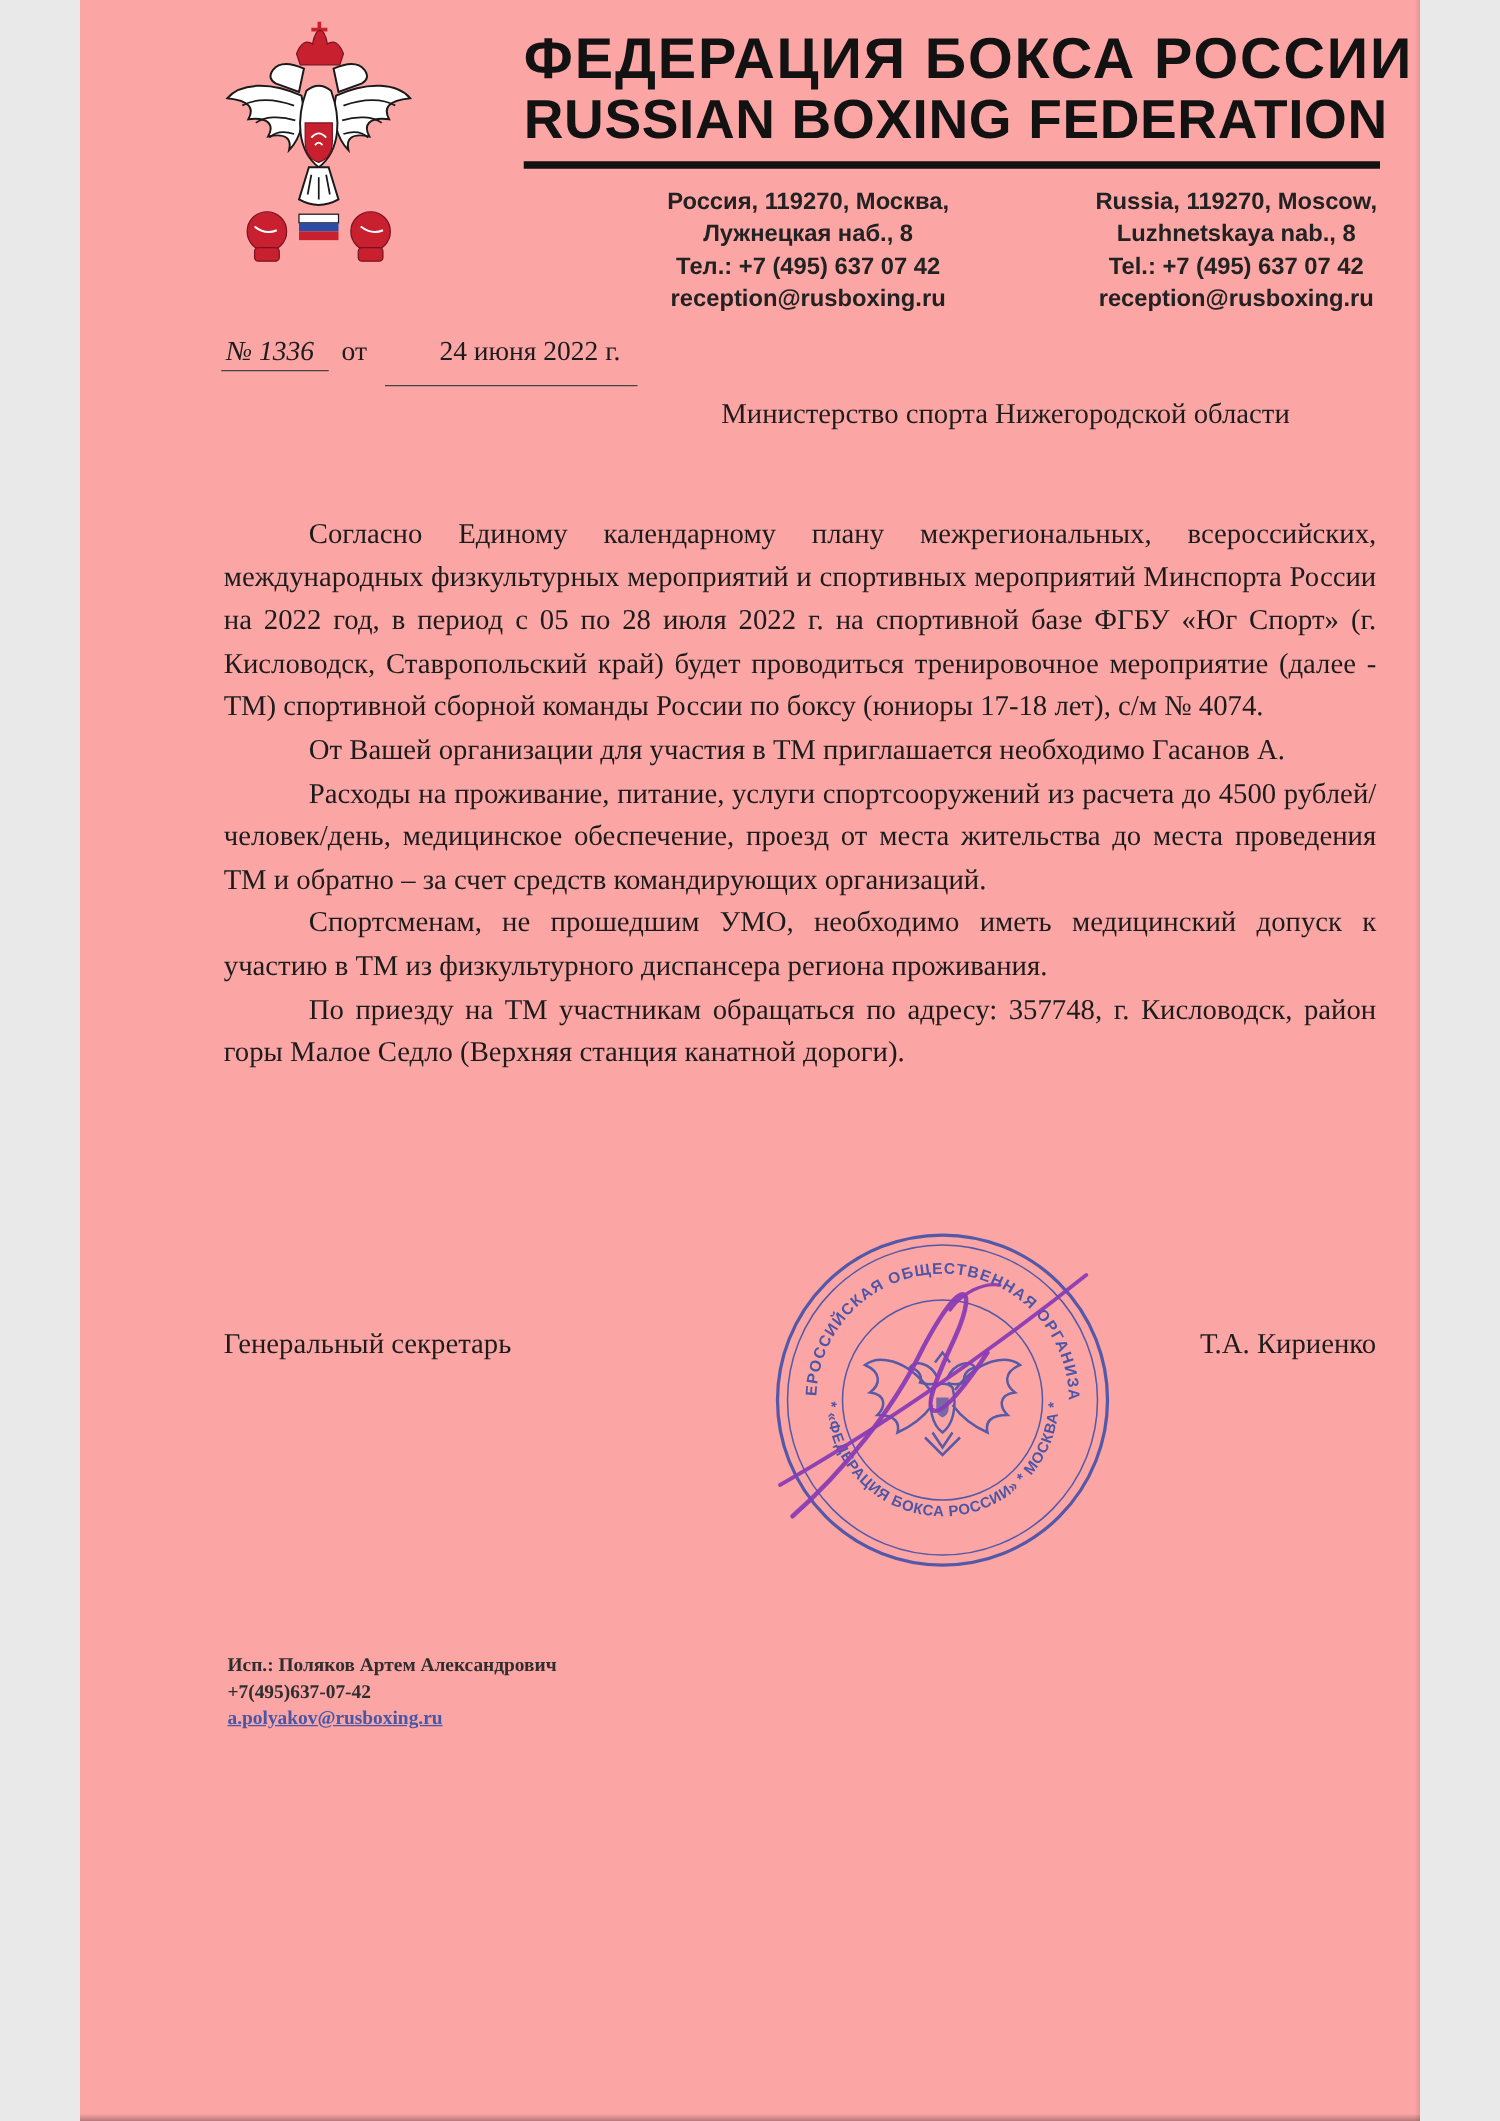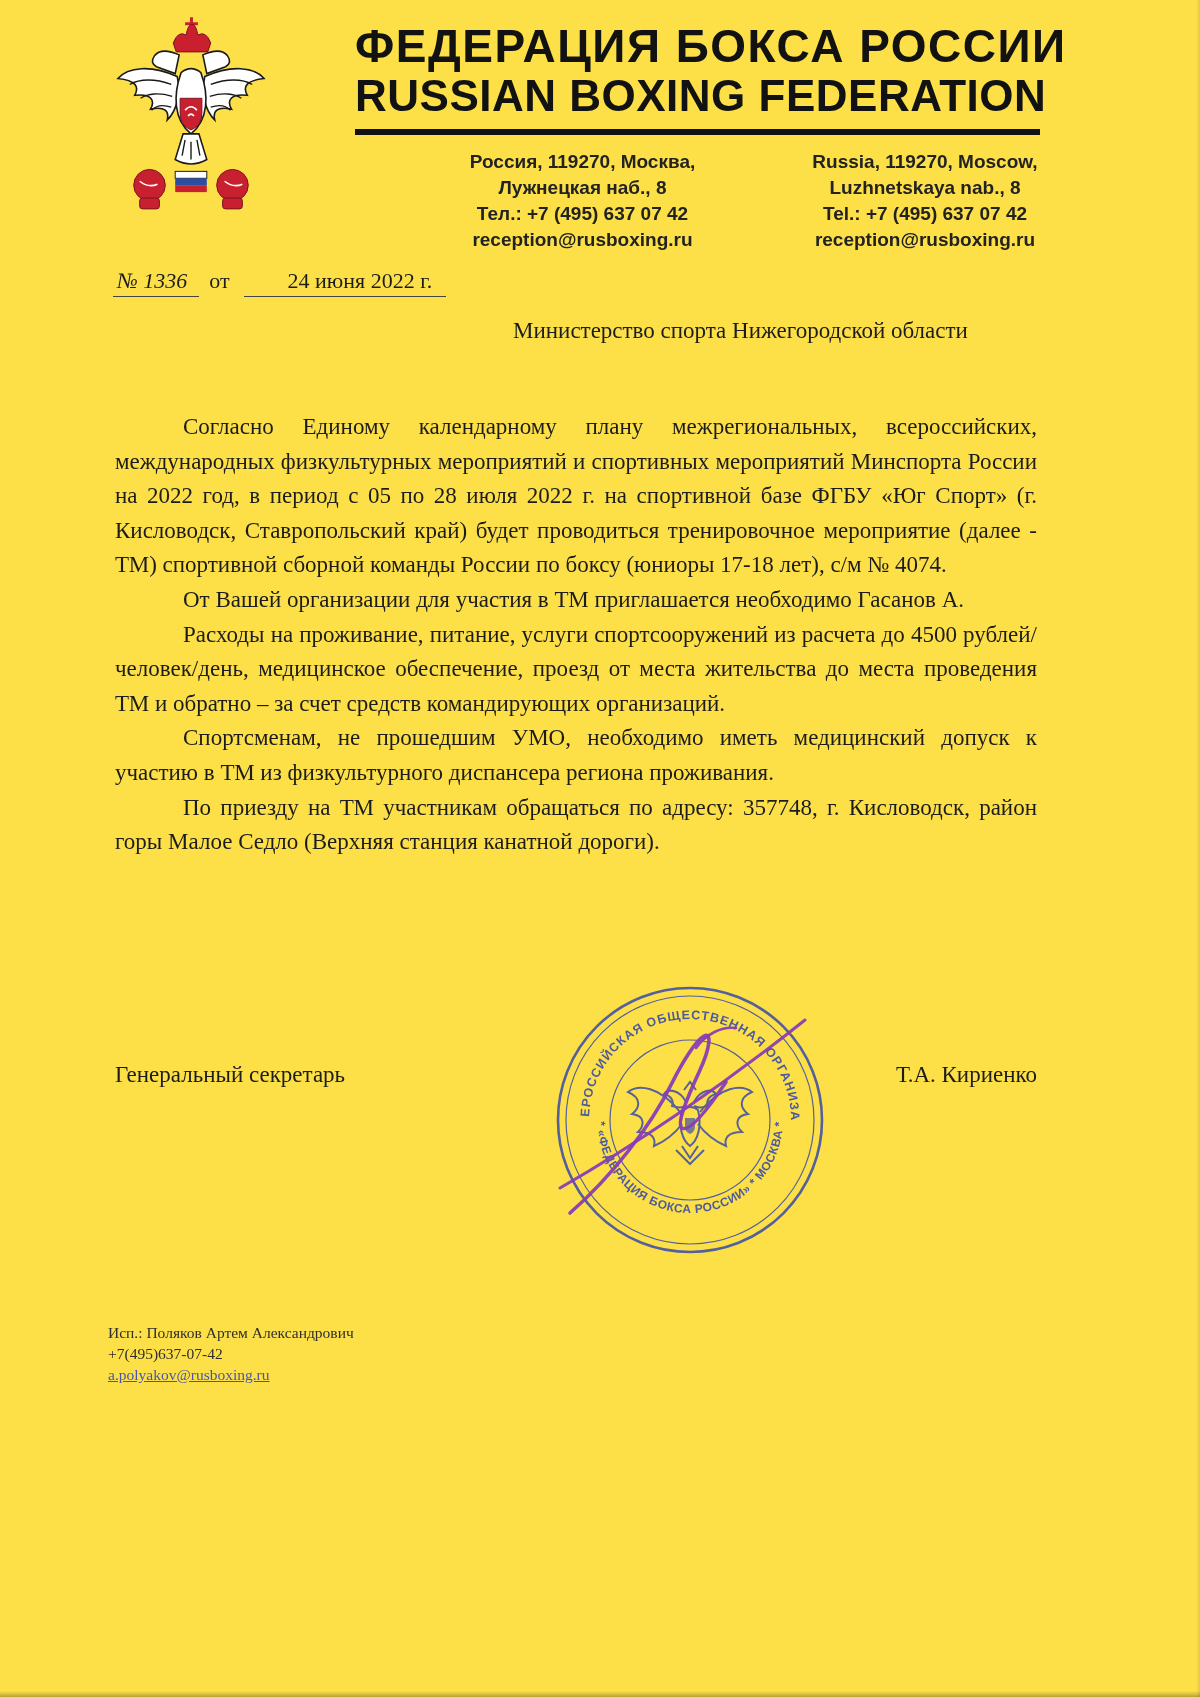--- a/index.html
+++ b/index.html
@@ -4,21 +4,21 @@
 <style>
   :root{
     --stamp_blue:#3b4da8;
     --ink_purple:#8a3cb5;
     --emblem_red:#c8202f;
     --link_blue:#4757a8;
   }
   *{margin:0;padding:0;box-sizing:border-box;}
   html,body{background:#e9e9e9;}
   .page{
-    position:relative;width:1200px;height:1697px;background:#fde047;
+    position:relative;width:1072px;height:1697px;background:#fca5a5;
     font-family:"Liberation Serif",serif;color:#1c1c1c;overflow:hidden;
     margin:0 auto;
   }
   
   .logo{position:absolute;left:112px;top:14px;width:158px;height:216px;}
   .head-text{position:absolute;left:355px;top:22px;width:685px;}
   .title-ru{
     font-family:"Liberation Sans",sans-serif;font-weight:bold;font-size:46px;
     letter-spacing:1.5px;color:#121212;line-height:1.08;white-space:nowrap;
   }
@@ -30,21 +30,21 @@
   .contact-row{display:flex;margin-top:14px;}
   .contact-col{font-family:"Liberation Sans",sans-serif;font-weight:bold;
     font-size:19px;line-height:26px;color:#222;text-align:center;}
   .contact-col.ru{width:455px;}
   .contact-col.en{flex:1;}
   
   .ref-line{position:absolute;left:113px;top:268px;font-size:22px;color:#1c1c1c;}
   .ref-line .u{display:inline-block;border-bottom:1.5px solid #444;padding:0 12px 2px 4px;font-style:italic;}
   .ref-line .ot{display:inline-block;margin:0 14px 0 10px;}
   .ref-line .date-u{display:inline-block;border-bottom:1.5px solid #444;
-    padding:0 14px 2px 44px;min-width:200px;}
+    padding:0 14px 14px 44px;min-width:200px;}
   
   .addressee{position:absolute;left:513px;top:318px;width:530px;
     font-size:23px;color:#1c1c1c;}
   
   .body{position:absolute;left:115px;top:410px;width:922px;}
   .body p{
     font-size:23px;line-height:34.6px;text-indent:68px;text-align:justify;
     color:#1c1c1c;
   }
   
@@ -52,21 +52,21 @@
     display:flex;justify-content:space-between;font-size:23px;color:#1c1c1c;}
   
   .stamp-sign{position:absolute;left:500px;top:978px;width:380px;height:286px;}
   .stamp-ring{stroke:var(--stamp_blue);fill:none;opacity:0.88;}
   .stamp-text{fill:var(--stamp_blue);opacity:0.9;
     font-family:"Liberation Sans",sans-serif;font-weight:bold;}
   .stamp-line{stroke:var(--stamp_blue);fill:none;opacity:0.85;}
   .stamp-fill{fill:var(--stamp_blue);opacity:0.8;}
   .sig-stroke{stroke:var(--ink_purple);fill:none;stroke-linecap:round;opacity:0.95;}
   
-  .footer{position:absolute;left:108px;top:1322px;font-size:15.5px;line-height:21px;color:#2e2e2e;}
+  .footer{position:absolute;left:118px;top:1322px;font-size:15.5px;line-height:21px;color:#2e2e2e;font-weight:bold;}
   .footer .email{color:var(--link_blue);text-decoration:underline;cursor:pointer;}
   
   .em-red{fill:var(--emblem_red);}
   .em-outline{fill:#ffffff;stroke:#1a1a1a;stroke-width:1.6;}
   .em-line{fill:none;stroke:#1a1a1a;stroke-width:1.4;}
   
   .scan-bottom{position:absolute;left:0;right:0;bottom:0;height:6px;
     background:linear-gradient(to bottom,rgba(0,0,0,0),rgba(0,0,0,0.28));}
   .scan-right{position:absolute;top:0;bottom:0;right:0;width:4px;
     background:linear-gradient(to left,rgba(0,0,0,0.10),rgba(0,0,0,0));}

